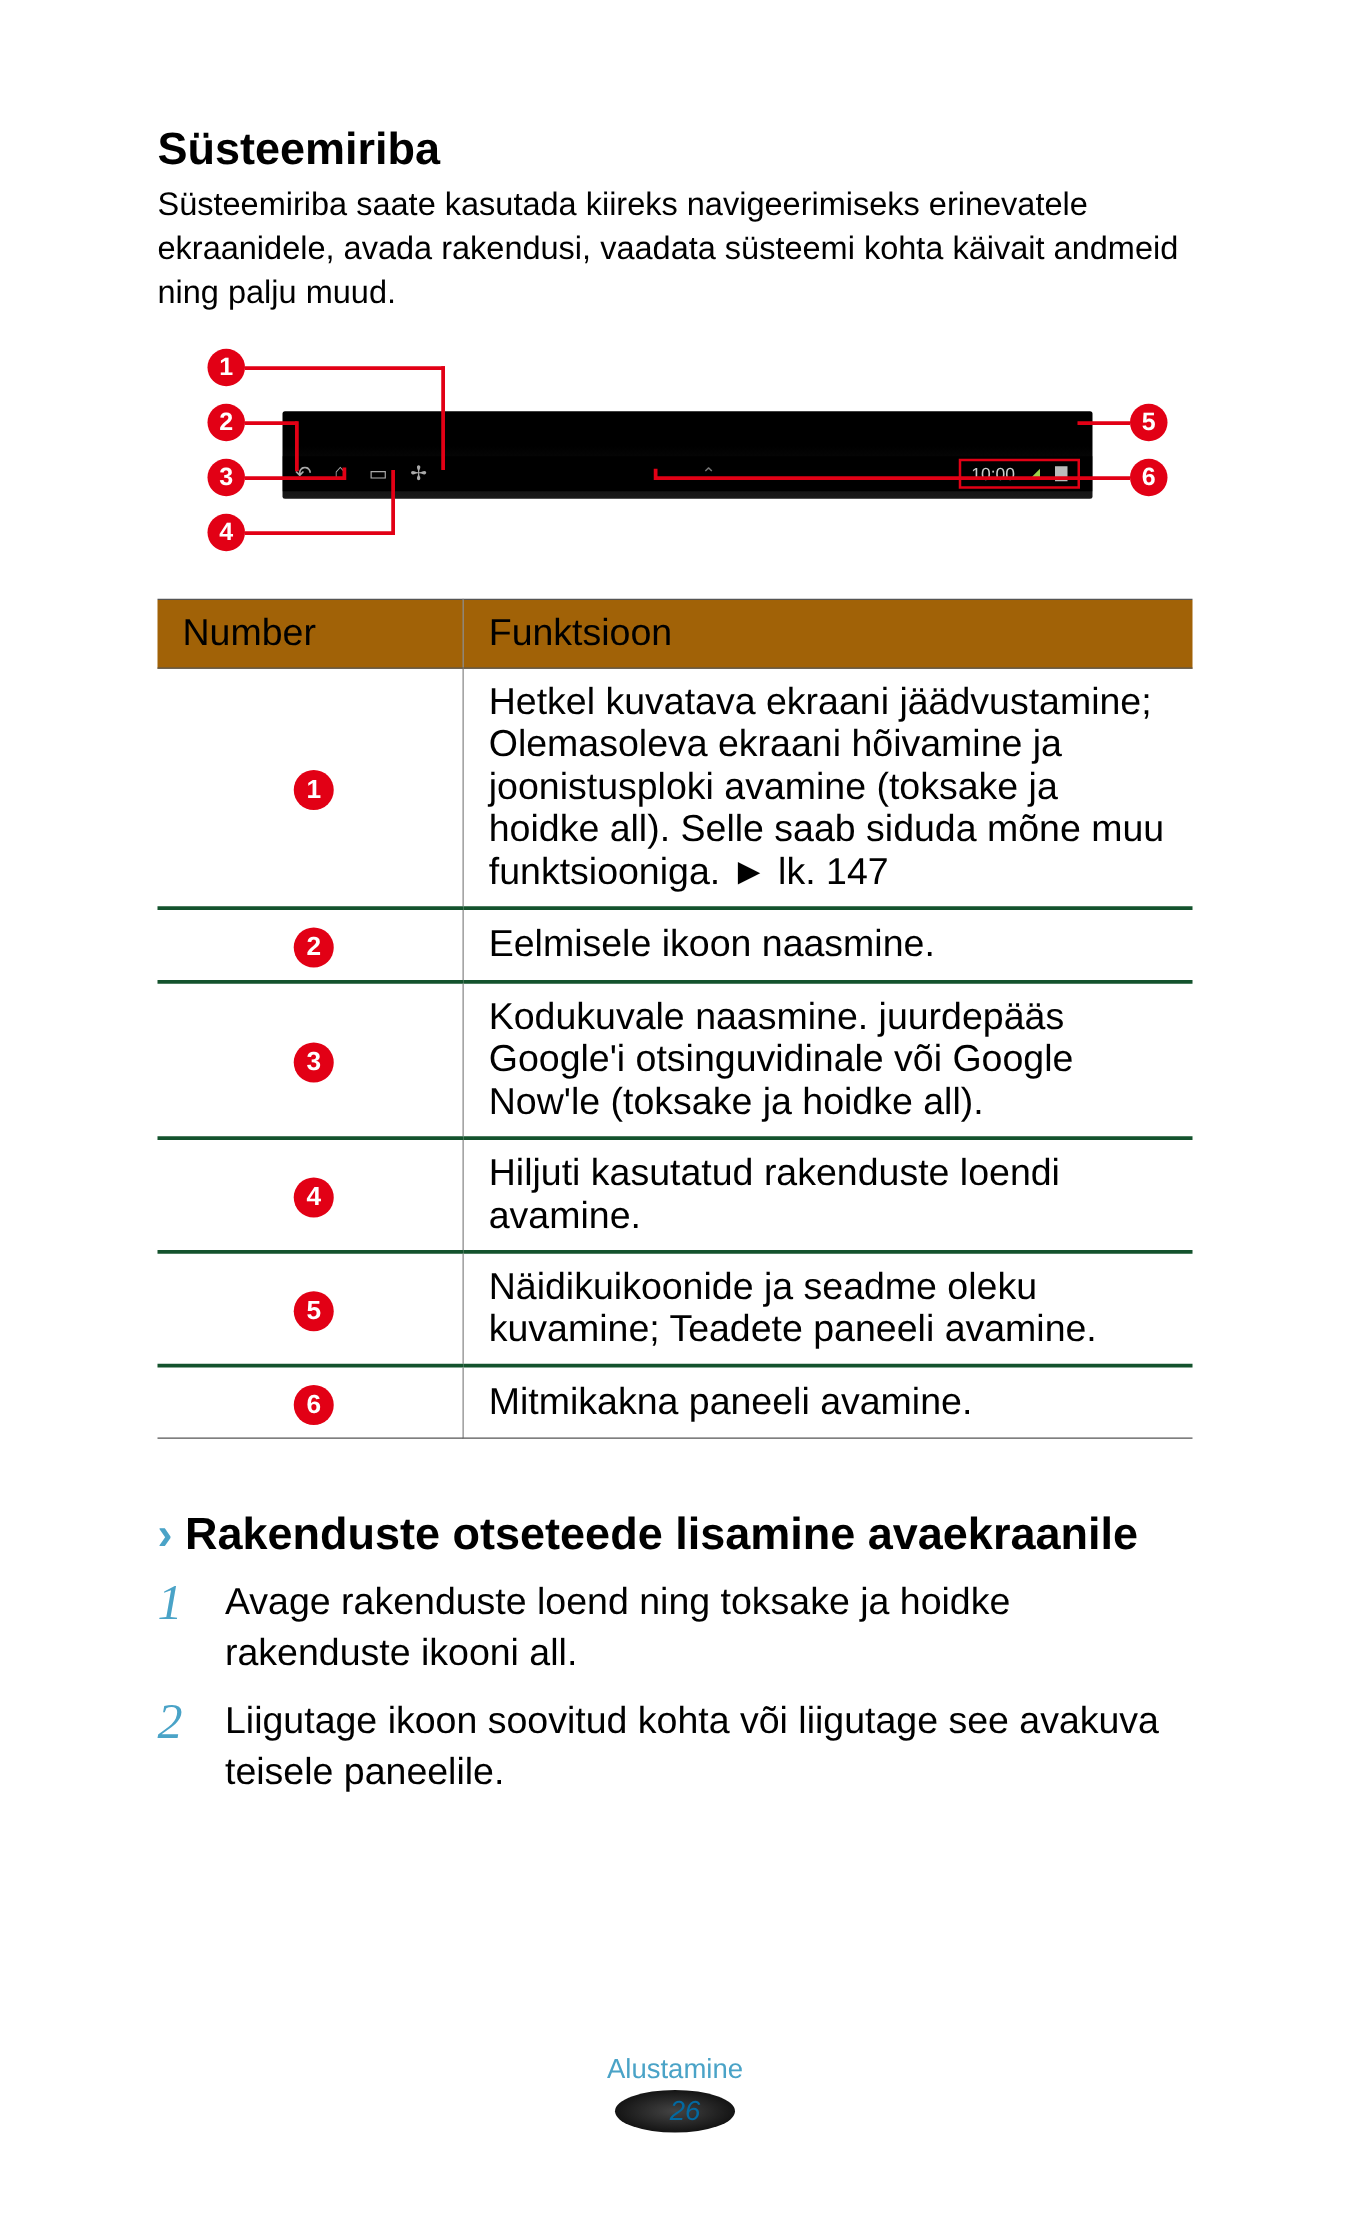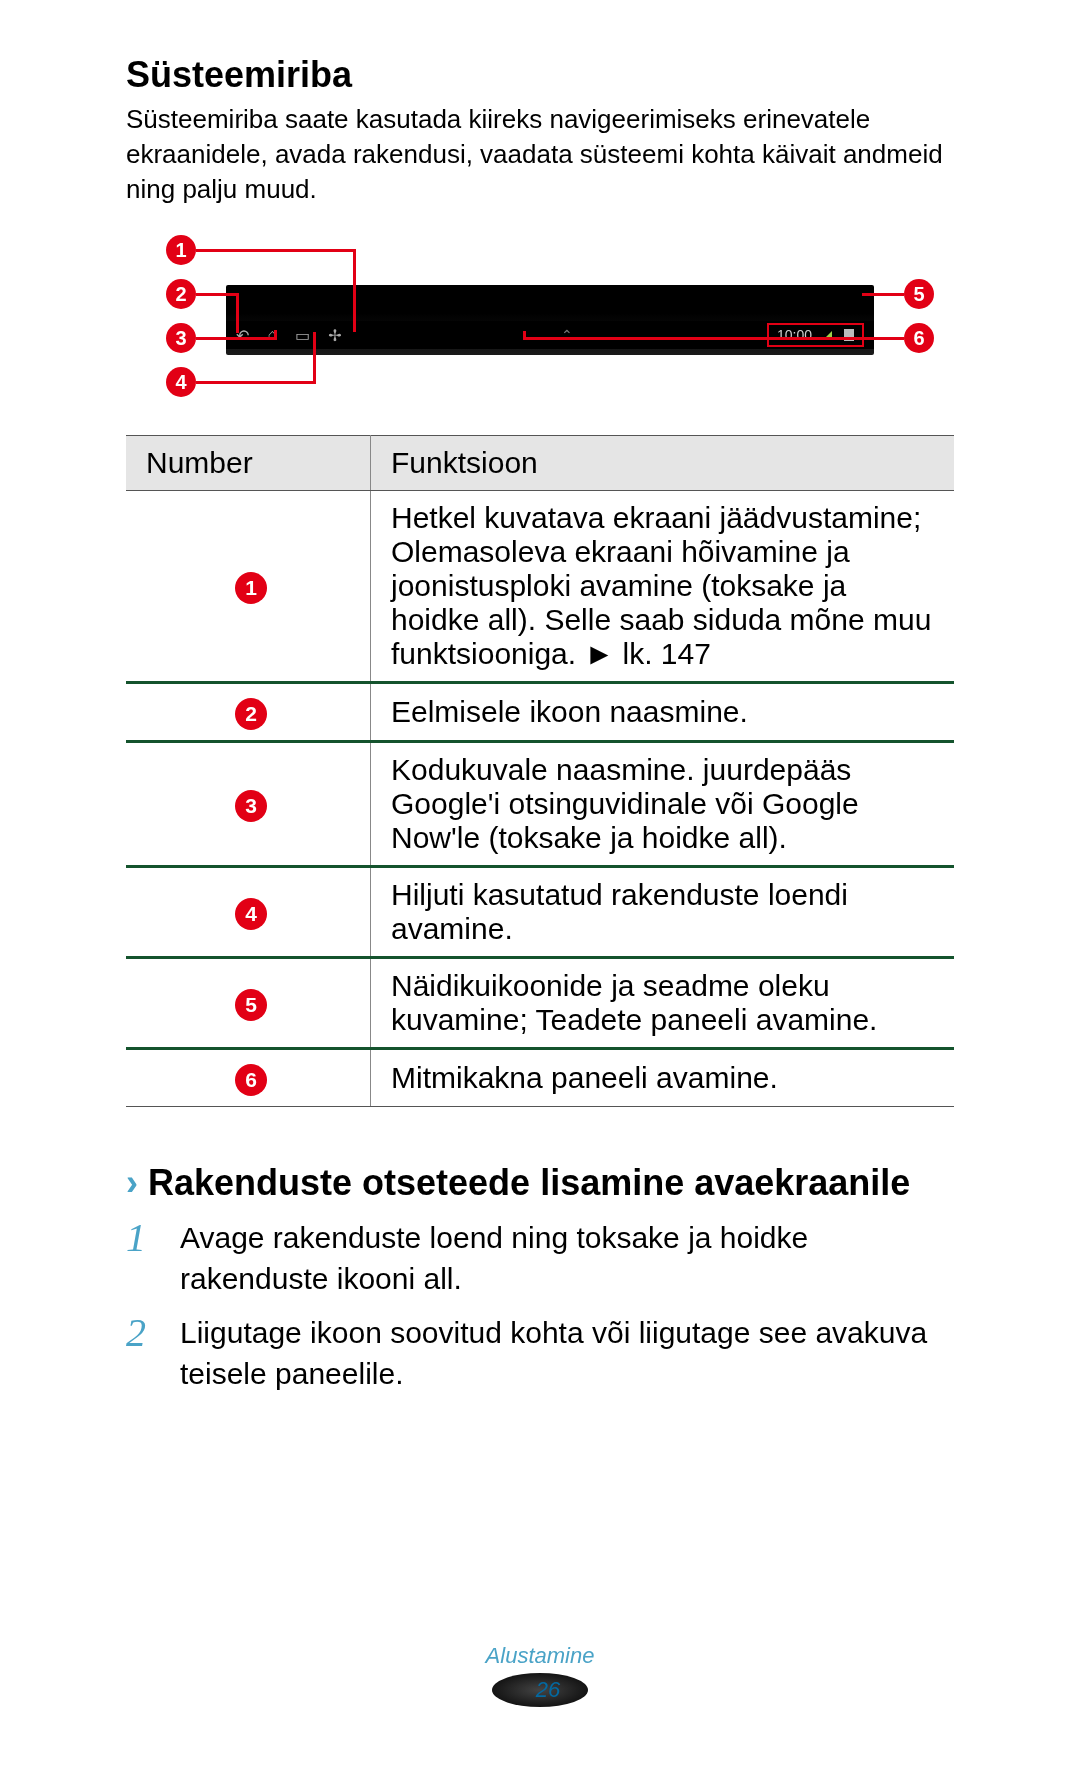--- a/index.html
+++ b/index.html
@@ -6,21 +6,21 @@
     margin: 0;
     font-family: Arial, Helvetica, sans-serif;
     background: #fff;
     display: flex;
     justify-content: center;
   }
   .page {
     width: 1028px;
     height: 1771px;
     position: relative;
-    padding: 54px 100px 0 100px;
+    padding: 98px 100px 0 100px;
     box-sizing: border-box;
     color: #000;
   }
   .h1 {
     font-weight: 700;
     font-size: 36px;
     margin-bottom: 6px;
   }
   .intro {
     font-size: 26px;
@@ -109,21 +109,21 @@
     width: 100%;
     border-collapse: collapse;
     font-size: 30px;
   }
   .tbl th, .tbl td {
     text-align: left;
     padding: 10px 14px 10px 20px;
     vertical-align: middle;
   }
   .tbl thead th {
-    background: #e5e5e5;
+    background: #a16207;
     font-weight: 400;
     border: 1px solid #555;
     border-left: none;
     border-right: none;
   }
   .tbl thead th:first-child {
     width: 210px;
     border-right: 1px solid #888;
   }
   .tbl tbody td {
@@ -181,21 +181,20 @@
   }
   .step-text { line-height: 1.35; }
   
   .footer {
     position: absolute;
     left: 0; right: 0;
     bottom: 60px;
     text-align: center;
   }
   .footer-label {
-    font-style: italic;
     color: #4aa3c7;
     font-size: 22px;
     margin-bottom: 4px;
   }
   .page-num-wrap {
     display: inline-block;
     position: relative;
   }
   .page-num-bg {
     width: 60px; height: 34px;

